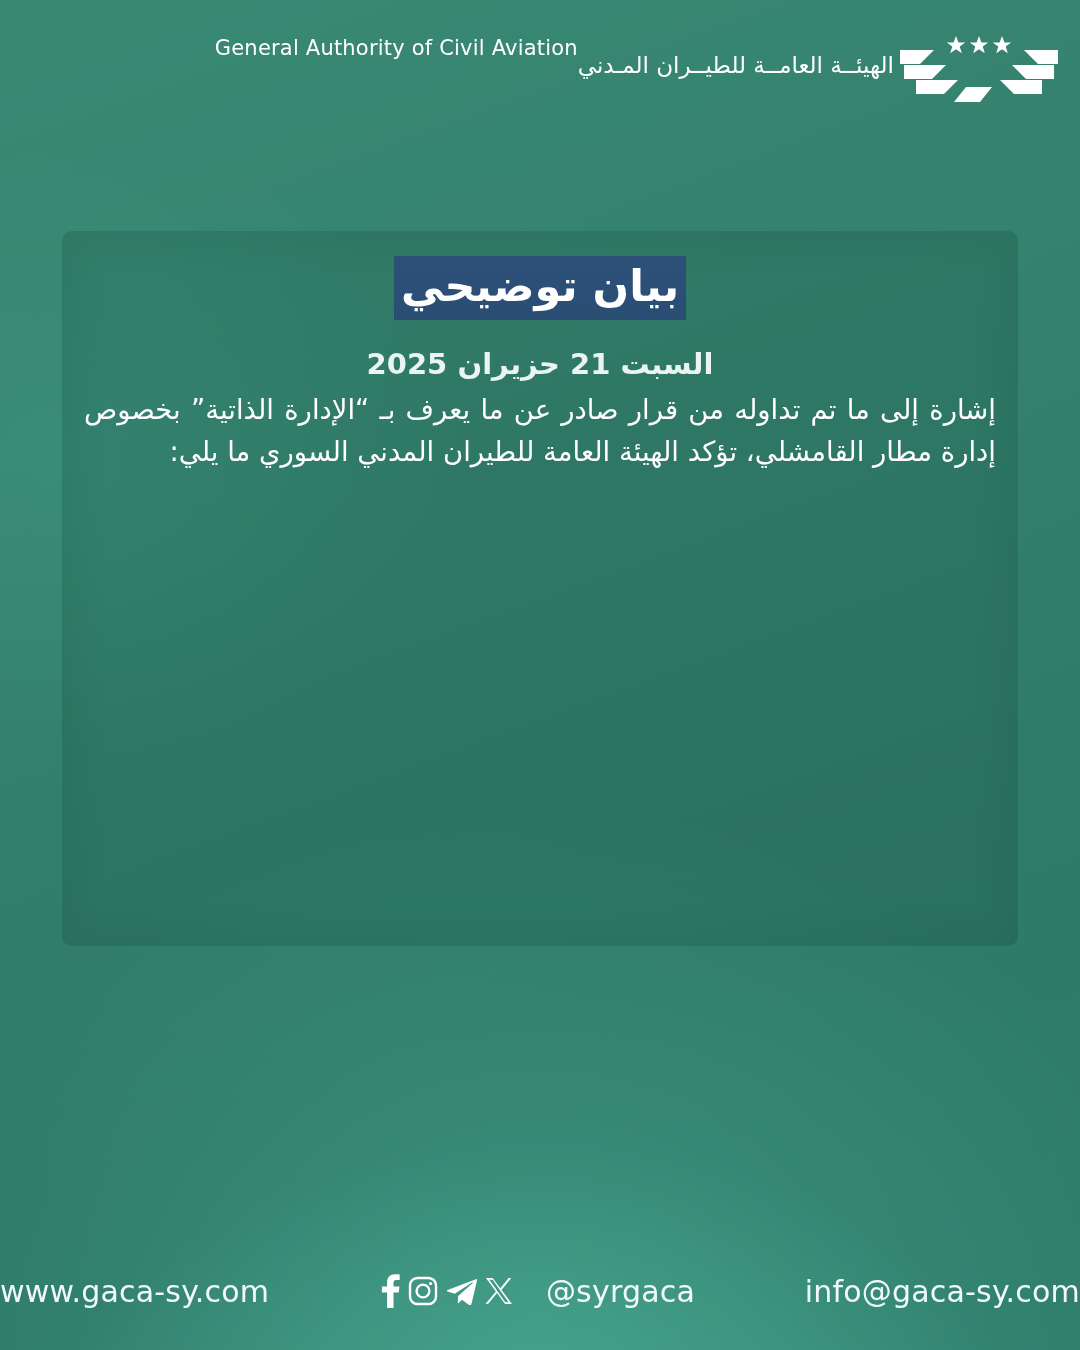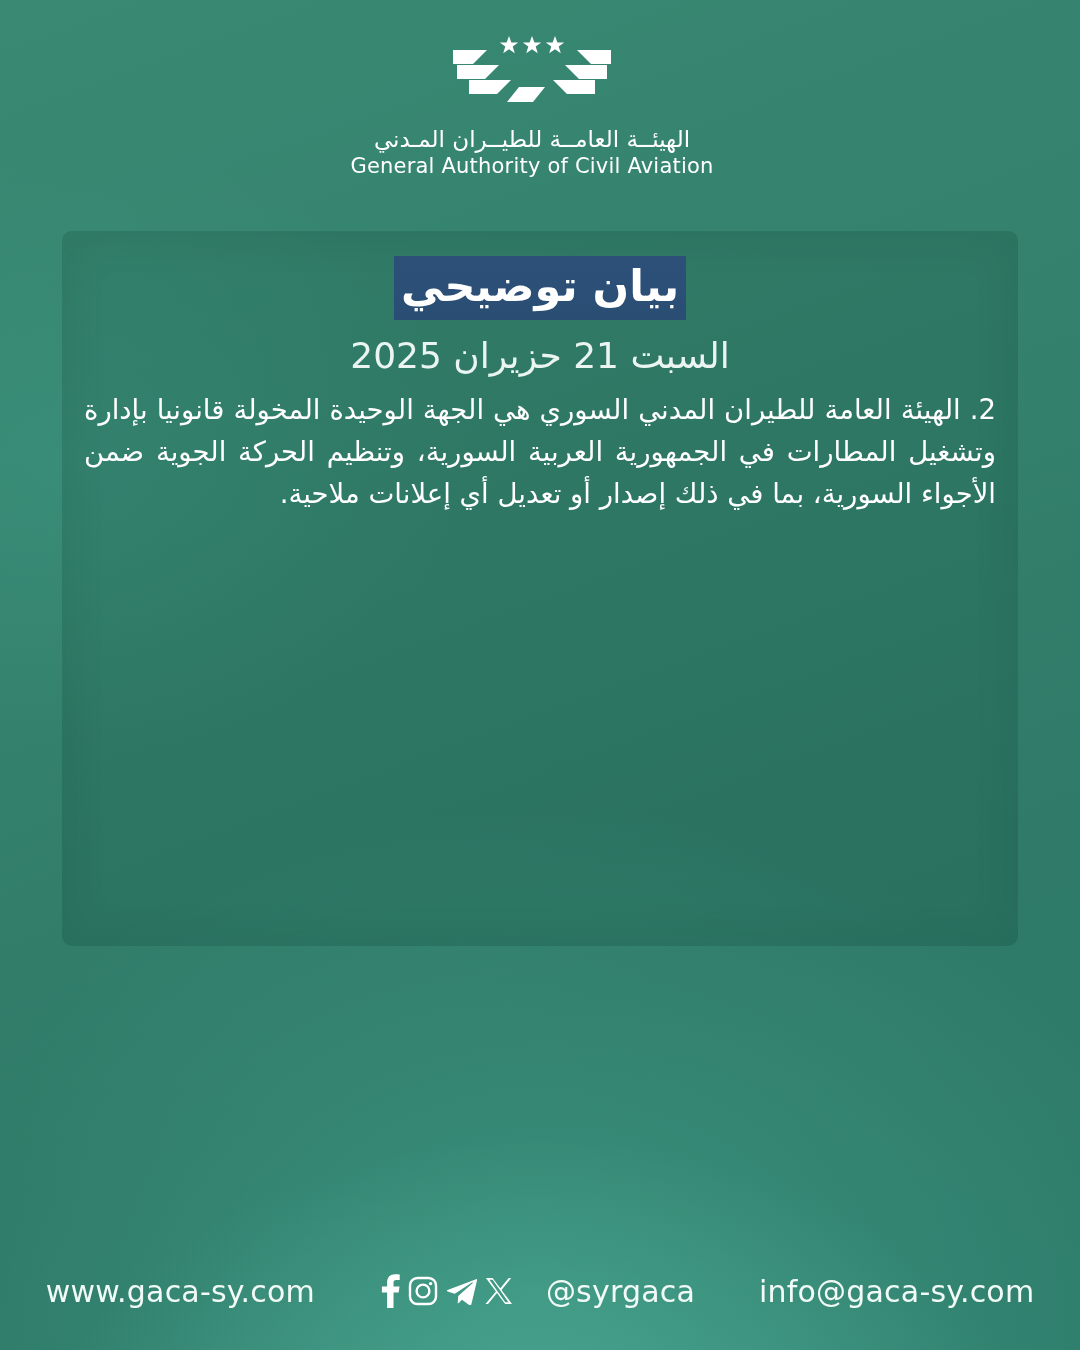--- a/index.html
+++ b/index.html
@@ -28,22 +28,21 @@
     overflow: hidden;
   }
 
   
   .header {
     position: absolute;
     top: 34px;
     left: 0;
     right: 16px;
     display: flex;
-    flex-direction: column;
-    align-items: center;
+    align-items: flex-start;
   }
   .logo-mark {
     width: 170px;
     height: 74px;
     display: block;
   }
   .logo-ar {
     margin-top: 18px;
     color: #ffffff;
     font-size: 23px;
@@ -91,28 +90,28 @@
     color: #ffffff;
     font-size: 43px;
     font-weight: 700;
     direction: rtl;
     line-height: 1;
     margin-top: -4px;
   }
 
   .date-line {
     position: absolute;
-    top: 104px;
+    top: 116px;
     left: 0;
     right: 0;
     text-align: center;
     color: #eaf5f1;
-    font-size: 36px;
-    direction: rtl;
-    font-weight: 400;
+    font-size: 29px;
+    direction: rtl;
+    font-weight: 700;
   }
 
   .body-text {
     position: absolute;
     top: 158px;
     right: 22px;
     left: 22px;
     direction: rtl;
     text-align: justify;
     color: #ffffff;
@@ -130,21 +129,21 @@
 
   
   .footer {
     position: absolute;
     left: 0;
     right: 0;
     bottom: 32px;
     height: 54px;
     display: flex;
     align-items: center;
-    justify-content: center;
+    justify-content: space-between;
     direction: ltr;
     gap: 64px;
   }
   .footer-item {
     color: #f2faf7;
     font-size: 30px;
     font-weight: 400;
     letter-spacing: 0.2px;
     white-space: nowrap;
     display: flex;
@@ -191,21 +190,21 @@
 
   <div class="card">
 
     <div class="title-banner">
       <span class="title-text">بيان توضيحي</span>
     </div>
 
     <div class="date-line">السبت 21 حزيران 2025</div>
 
     <div class="body-text">
-      <p class="para">2. الهيئة العامة للطيران المدني السوري هي الجهة الوحيدة المخولة قانونيا بإدارة وتشغيل المطارات في الجمهورية العربية السورية، وتنظيم الحركة الجوية ضمن الأجواء السورية، بما في ذلك إصدار أو تعديل أي إعلانات ملاحية.</p>
+      <p class="para intro">إشارة إلى ما تم تداوله من قرار صادر عن ما يعرف بـ “الإدارة الذاتية” بخصوص إدارة مطار القامشلي، تؤكد الهيئة العامة للطيران المدني السوري ما يلي:</p>
     </div>
 
   </div>
 
   <div class="footer">
 
     <span class="footer-item">www.gaca-sy.com</span>
 
     <span class="footer-item social-group">
       <span class="social-icons">

